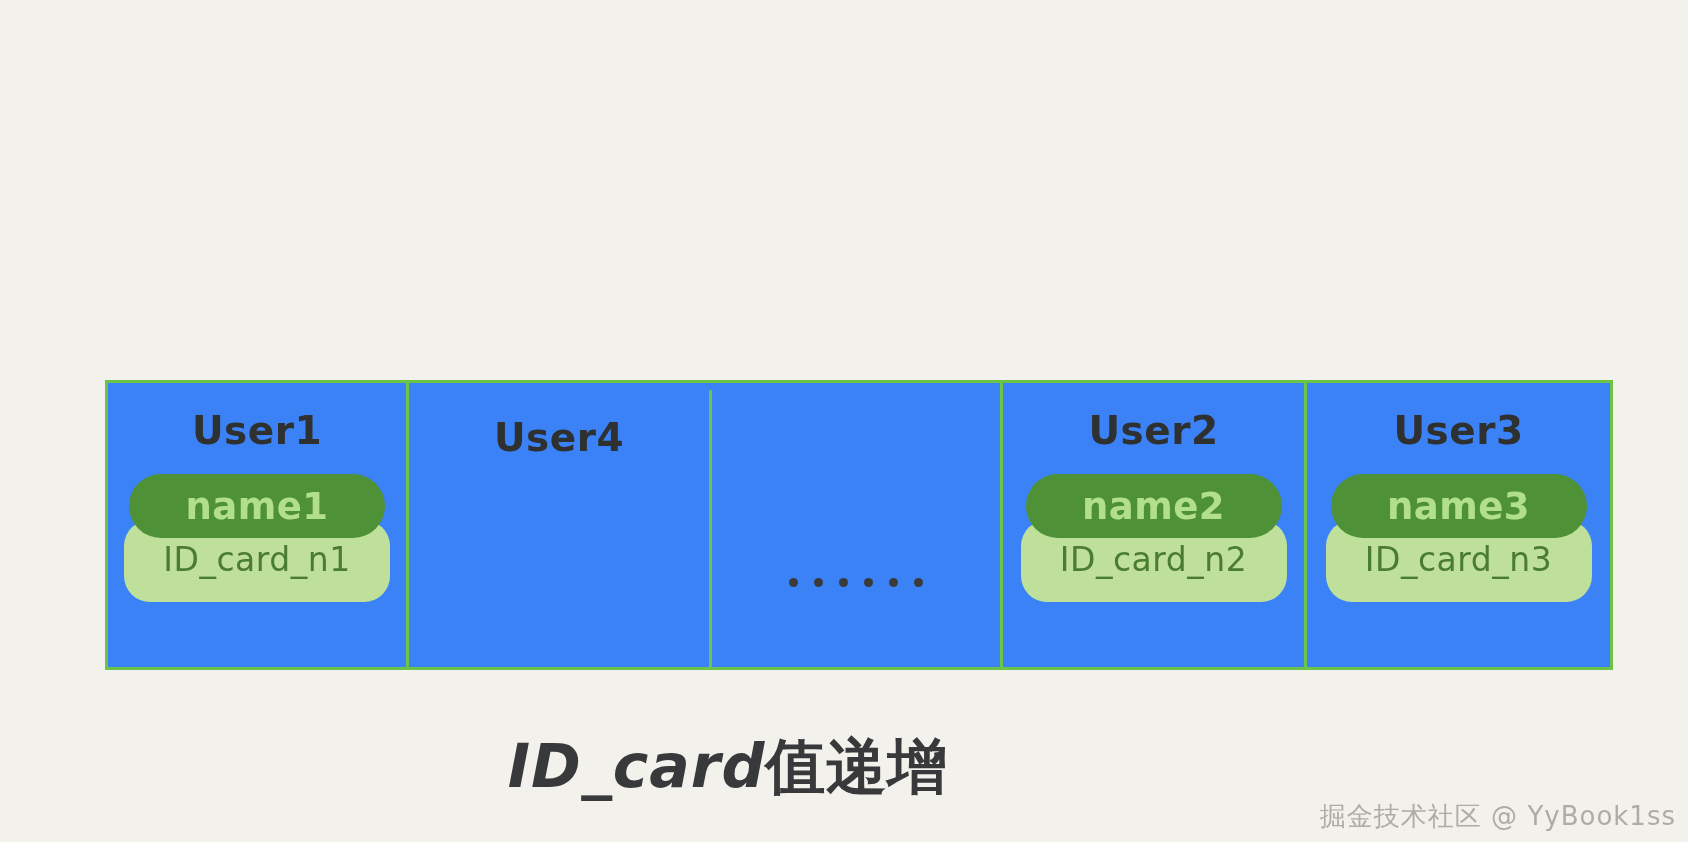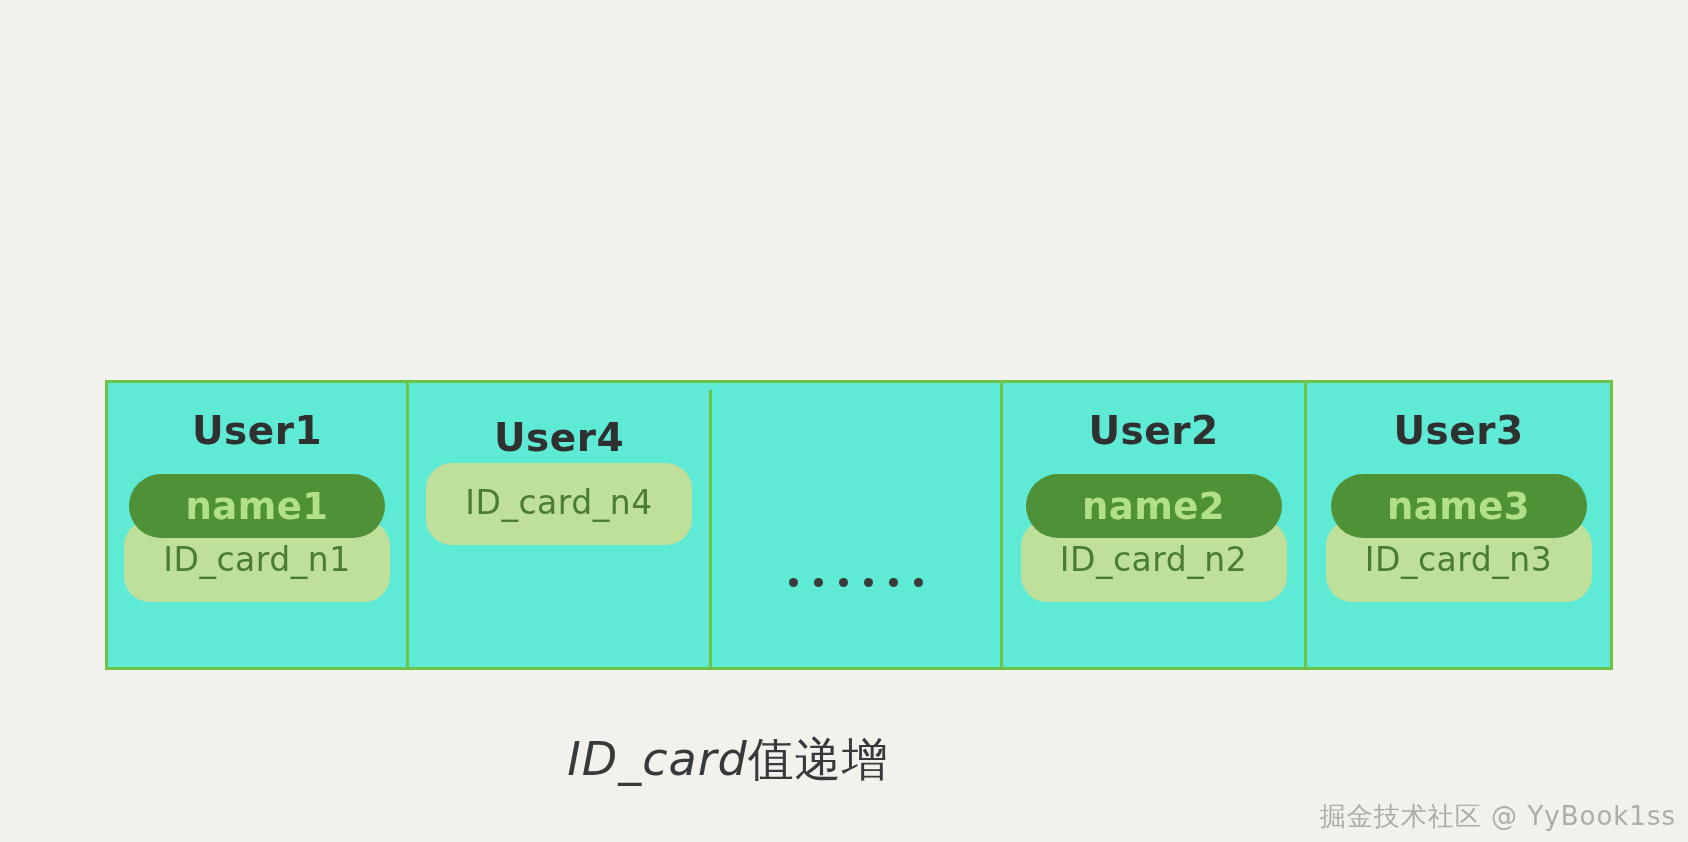--- a/index.html
+++ b/index.html
@@ -25,21 +25,21 @@
   
   .table {
     position: absolute;
     left: 105px;
     top: 380px;
     width: 1508px;
     height: 290px;
     border: 3px solid #6cc34a;
     box-sizing: border-box;
     display: flex;
-    background: #5eead4;
+    background: #3b82f6;
   }
 
   .cell {
     position: relative;
     box-sizing: border-box;
     border-right: 3px solid #6cc34a;
     display: flex;
     flex-direction: column;
     align-items: center;
     padding-top: 14px;
@@ -135,22 +135,22 @@
     height: 110px;
   }
 
   .caption-text {
     position: absolute;
     left: 0;
     top: 736px;
     width: 1456px;
     text-align: center;
     font-family: "DejaVu Sans", sans-serif;
-    font-size: 46px;
-    font-weight: 400;
+    font-size: 60px;
+    font-weight: 700;
     color: #37393a;
     letter-spacing: 1px;
     line-height: 1;
   }
   .caption-text .latin { font-style: italic; }
 
   
   .watermark {
     position: absolute;
     right: 12px;
@@ -173,21 +173,20 @@
       <div class="user-title">User1</div>
       <div class="pill-stack">
         <div class="pill pill-name">name1</div>
         <div class="pill pill-id">ID_card_n1</div>
       </div>
     </div>
 
     <div class="cell c1">
       <div class="user-title">User4</div>
       <div class="pill-stack">
-        <div class="pill pill-id">ID_card_n4</div>
       </div>
     </div>
 
     <div class="cell c2 ellipsis-cell">
       <div class="dots">
         <i></i>
           <i></i>
           <i></i>
           <i></i>
           <i></i>

